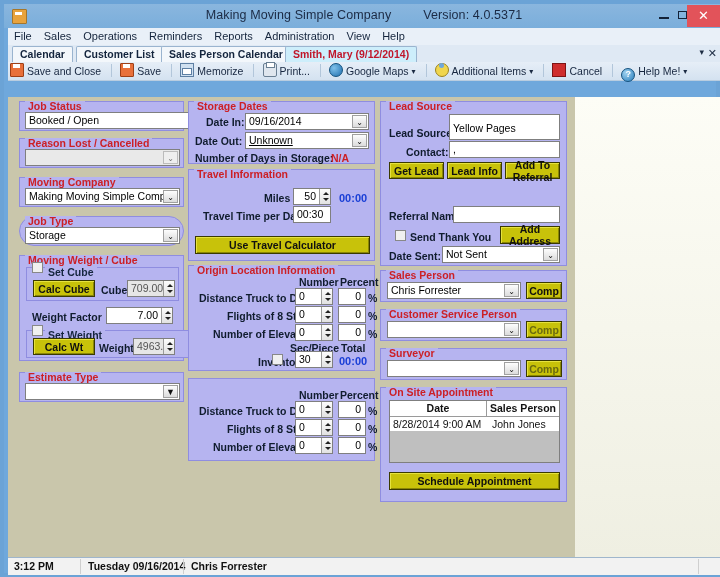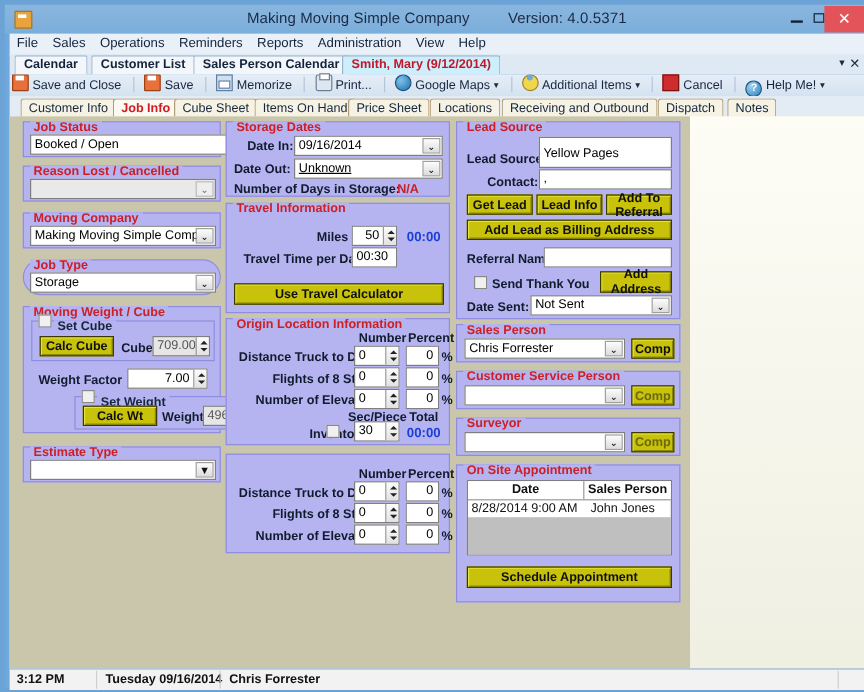--- a/index.html
+++ b/index.html
@@ -251,31 +251,20 @@
     <span class="tbsep"></span>
     <span class="tb"><span class="ic ic-globe"></span><span>Google Maps</span><span class="caret">▾</span></span>
     <span class="tbsep"></span>
     <span class="tb"><span class="ic ic-add"></span><span>Additional Items</span><span class="caret">▾</span></span>
     <span class="tbsep"></span>
     <span class="tb"><span class="ic ic-cancel"></span><span>Cancel</span></span>
     <span class="tbsep"></span>
     <span class="tb"><span class="ic ic-help">?</span><span>Help Me!</span><span class="caret">▾</span></span>
   </div>
 
-  <div class="subtabs">
-    <div class="stab" style="left:9px;">Customer Info</div>
-    <div class="stab active" style="left:86px;">Job Info</div>
-    <div class="stab" style="left:137px;">Cube Sheet</div>
-    <div class="stab" style="left:204px;">Items On Hand</div>
-    <div class="stab" style="left:282px;">Price Sheet</div>
-    <div class="stab" style="left:350px;">Locations</div>
-    <div class="stab" style="left:410px;">Receiving and Outbound</div>
-    <div class="stab" style="left:540px;">Dispatch</div>
-    <div class="stab" style="left:598px;">Notes</div>
-  </div>
 
   <div class="pagebody">
     <div class="rightpane"></div>
     <div class="formarea">
 
       <div class="gb" style="left:11px;top:4px;width:165px;height:30px;">
         <span class="leg">Job Status</span>
         <div class="combo" style="left:5px;top:10px;width:186px;height:17px;">
           <span>Booked / Open</span>
           <span class="arrow blk">▼</span>
@@ -319,21 +308,21 @@
             <span class="updn"></span>
           </div>
         </div>
 
         <span class="lbl" style="left:12px;top:55px;">Weight Factor</span>
         <div class="spin ra" style="left:86px;top:51px;width:67px;height:17px;">
           <span>7.00</span>
           <span class="updn"></span>
         </div>
 
-        <div class="gb-inner" style="left:6px;top:74px;width:183px;height:28px;margin-left:36px;">
+        <div class="gb-inner" style="left:6px;top:74px;width:183px;height:28px;">
           <span class="leg">Set Weight</span>
           <div class="cbx" style="left:5px;top:-6px;"></div>
           <div class="ybtn" style="left:6px;top:7px;width:62px;height:17px;">Calc Wt</div>
           <span class="lbl" style="left:72px;top:11px;">Weight</span>
           <div class="spin dis ra" style="left:106px;top:7px;width:42px;height:17px;">
             <span>4963.00</span>
             <span class="updn"></span>
           </div>
         </div>
       </div>
@@ -447,21 +436,20 @@
       <div class="gb" style="left:372px;top:4px;width:187px;height:165px;">
         <span class="leg">Lead Source</span>
         <span class="lbl" style="left:8px;top:25px;">Lead Source:</span>
         <div class="tf" style="left:68px;top:12px;width:111px;height:26px;line-height:26px;">Yellow Pages</div>
         <span class="lbl" style="left:25px;top:44px;">Contact:</span>
         <div class="tf" style="left:68px;top:39px;width:111px;height:17px;">,</div>
 
         <div class="ybtn" style="left:8px;top:60px;width:55px;height:17px;">Get Lead</div>
         <div class="ybtn" style="left:66px;top:60px;width:55px;height:17px;">Lead Info</div>
         <div class="ybtn" style="left:124px;top:60px;width:55px;height:17px;">Add To Referral</div>
-        <div class="ybtn" style="left:8px;top:81px;width:171px;height:17px;">Add Lead as Billing Address</div>
 
         <span class="lbl" style="left:8px;top:108px;">Referral Name:</span>
         <div class="tf" style="left:72px;top:104px;width:107px;height:17px;"></div>
 
         <div class="cbx" style="left:14px;top:128px;"></div>
         <span class="lbl" style="left:29px;top:129px;">Send Thank You</span>
         <div class="ybtn" style="left:119px;top:124px;width:60px;height:18px;">Add Address</div>
 
         <span class="lbl" style="left:8px;top:148px;">Date Sent:</span>
         <div class="combo" style="left:61px;top:144px;width:118px;height:17px;">

